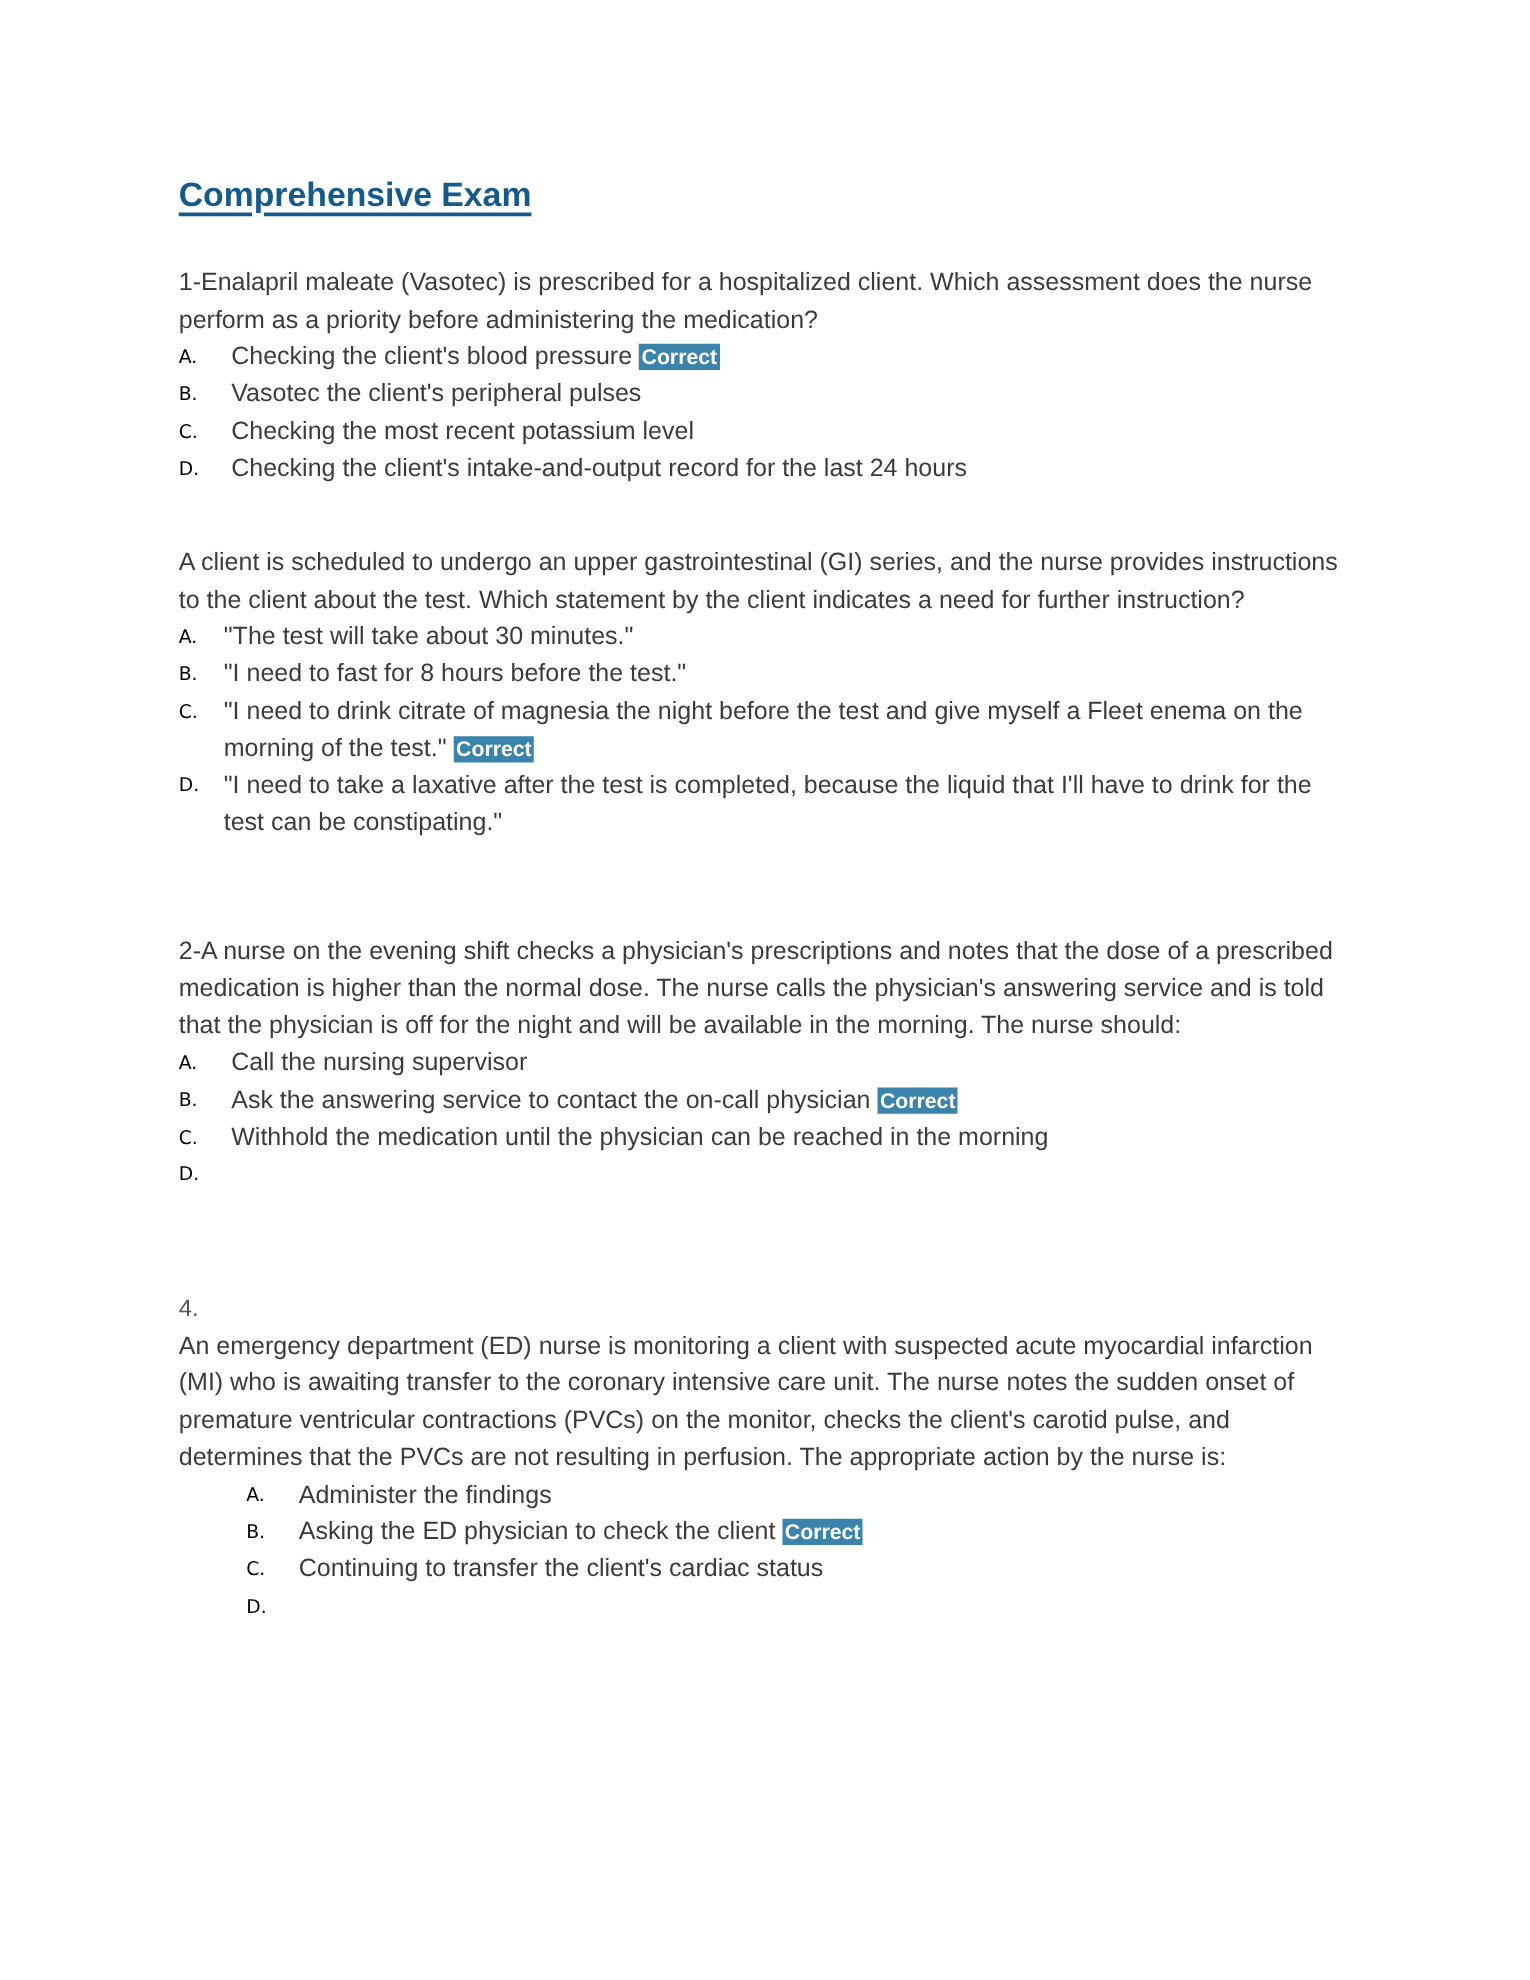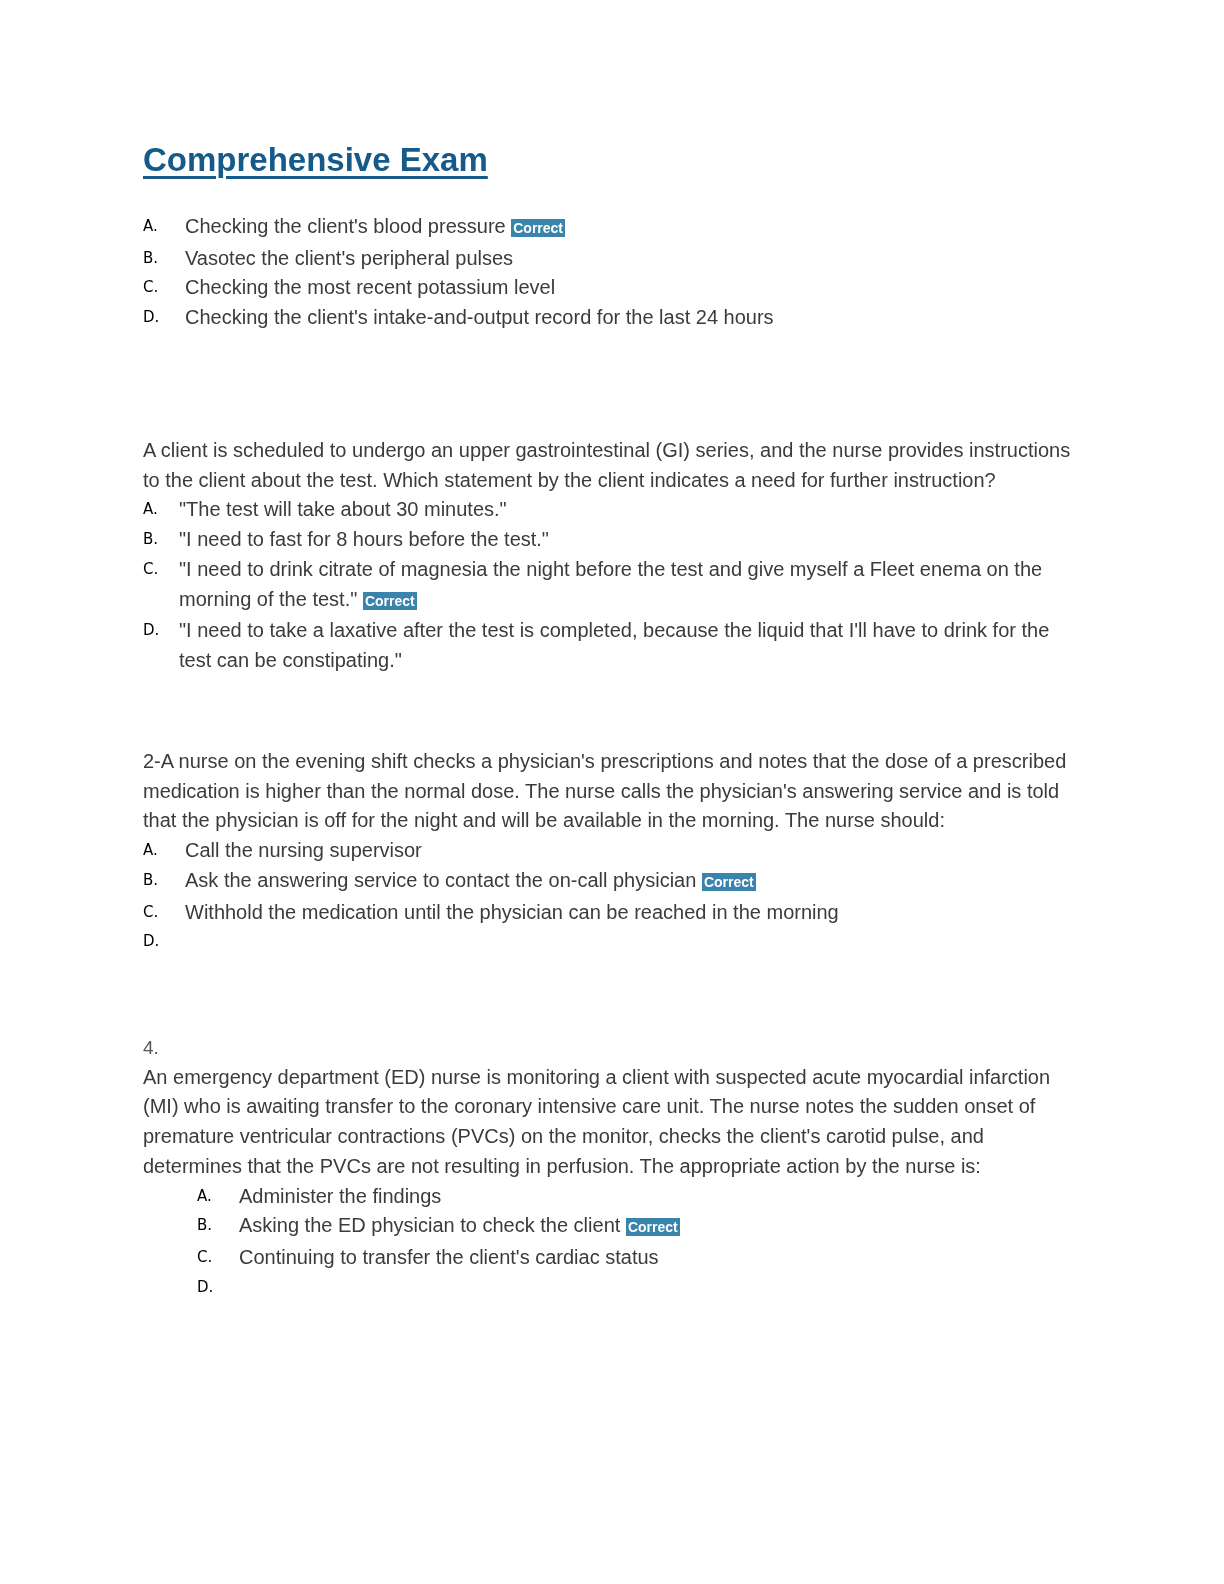--- a/index.html
+++ b/index.html
@@ -1,39 +1,40 @@
 <!DOCTYPE html>
 <html><head>
   <meta charset="utf-8">
   <style>
     html, body { margin: 0; padding: 0; background: #ffffff; }
     body { width: 1224px; height: 1584px; position: relative; overflow: hidden;
       font-family: "Liberation Sans", sans-serif; color: #3b3b3b; }
     .page { position: absolute; left: 143px; top: 0; width: 940px; }
     .title { position: absolute; top: 141px; left: 0; margin: 0;
-      font-size: 33px; font-weight: bold; color: #155a8a; text-decoration: underline;
+      font-size: 27px; font-weight: bold; color: #155a8a; text-decoration: underline;
       text-decoration-thickness: 3px; text-underline-offset: 5px; white-space: nowrap; }
     .block { position: absolute; left: 0; width: 935px; font-size: 20px; line-height: 29.7px; }
     .stem { margin: 0; }
     .opts { list-style: none; margin: 0; padding: 0; }
     .opt { position: relative; padding-left: 42px; }
     .opt.ind { padding-left: 36px; text-indent: 0; }
     .letter { position: absolute; left: 0; top: 0; font-family: "DejaVu Sans", sans-serif;
       font-size: 15px; color: #000; width: 36px; }
-    .badge { background: #3a83aa; color: #ffffff; font-weight: bold; padding: 1px 2px; font-size: 14px; }
+    .badge { background: #3a83aa; color: #ffffff; font-weight: bold; padding: 1px 2px; font-size: 17px; }
     .qnum { margin: 0; font-size: 19px; color: #555; }
     .shift .opt { margin-left: 54px; }
   </style>
 </head>
 <body>
 
 <div class="page">
   <h1 class="title">Comprehensive Exam</h1>
 
   <div class="block" style="top:212px;">
+    <p class="stem">1-Enalapril maleate (Vasotec) is prescribed for a hospitalized client. Which assessment does the nurse perform as a priority before administering the medication?</p>
     <ul class="opts">
       <li class="opt"><span class="letter">A.</span><span>Checking the client's blood pressure</span> <span class="badge">Correct</span></li>
       <li class="opt"><span class="letter">B.</span><span>Vasotec the client's peripheral pulses</span></li>
       <li class="opt"><span class="letter">C.</span><span>Checking the most recent potassium level</span></li>
       <li class="opt"><span class="letter">D.</span><span>Checking the client's intake-and-output record for the last 24 hours</span></li>
     </ul>
   </div>
 
   <div class="block" style="top:436px;">
     <p class="stem">A client is scheduled to undergo an upper gastrointestinal (GI) series, and the nurse provides instructions to the client about the test. Which statement by the client indicates a need for further instruction?</p>

